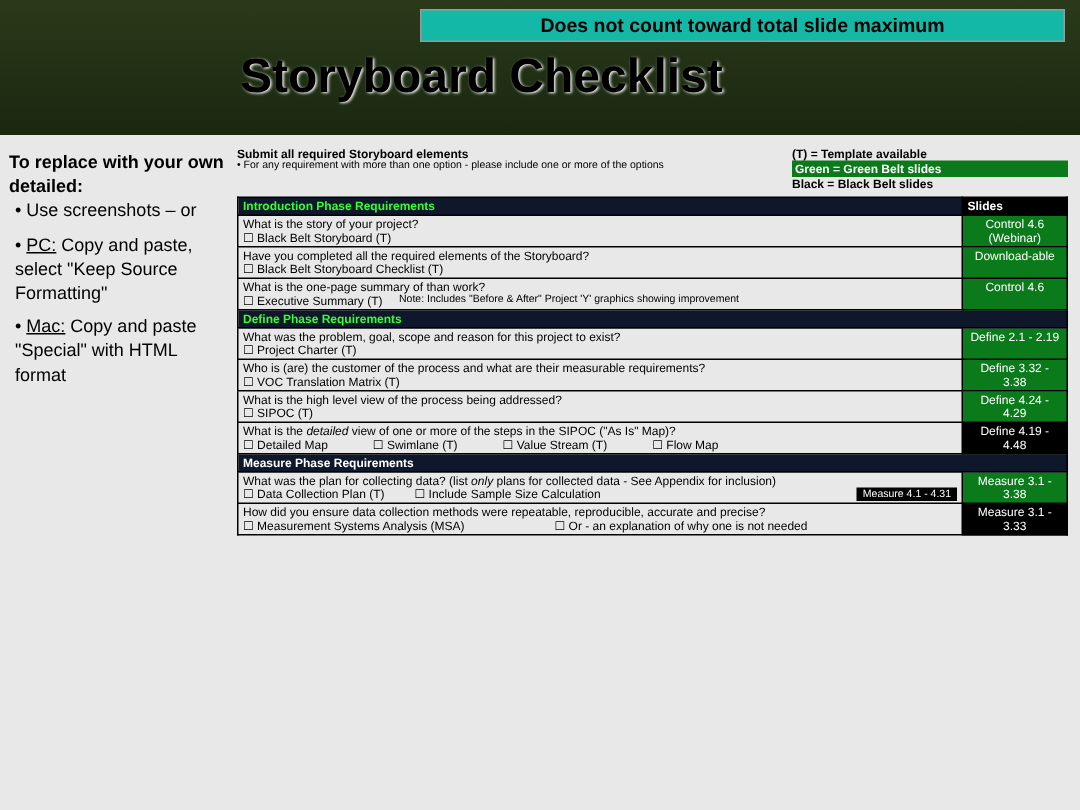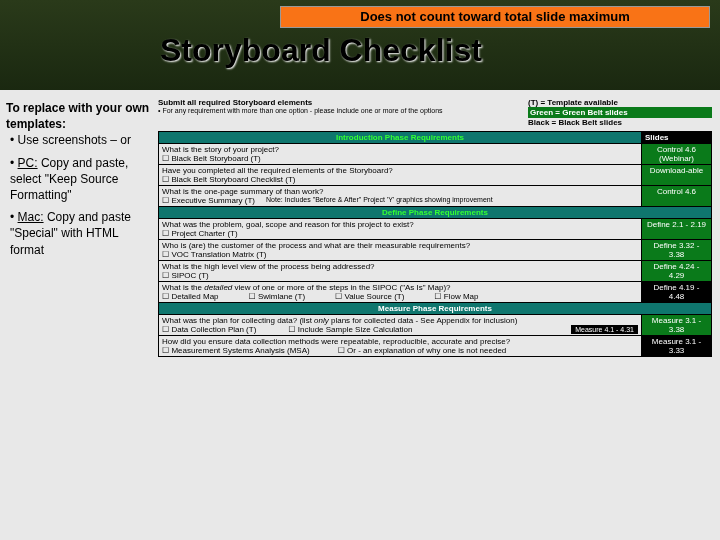--- a/index.html
+++ b/index.html
@@ -1,50 +1,50 @@
 <!DOCTYPE html>
 <html><head>
 <meta charset="utf-8">
 <style>
   * { box-sizing: border-box; margin: 0; padding: 0; }
   body { width: 720px; height: 540px; font-family: Arial, sans-serif; background: #e8e8e8; overflow: hidden; position: relative; }
   .bg-strip { position: absolute; top: 0; left: 0; width: 720px; height: 90px; background: linear-gradient(#2a3a1a, #1a2810); }
-  .banner-box { position: absolute; top: 6px; left: 280px; width: 430px; height: 22px; background: #f97316; border: 1px solid #999; font-size: 13px; font-weight: bold; text-align: center; line-height: 20px; }
+  .banner-box { position: absolute; top: 6px; left: 280px; width: 430px; height: 22px; background: #14b8a6; border: 1px solid #999; font-size: 13px; font-weight: bold; text-align: center; line-height: 20px; }
   .title { position: absolute; top: 32px; left: 160px; font-size: 32px; font-weight: bold; color: #000; text-shadow: 1px 1px 2px #fff; }
   .sidebar { position: absolute; top: 100px; left: 6px; width: 144px; font-size: 12px; color: #000; line-height: 1.35; }
   .sidebar .h { font-weight: bold; }
   .sidebar ul { list-style: none; padding-left: 4px; }
   .sidebar li { margin-bottom: 6px; }
   .sidebar .u { text-decoration: underline; }
   .content { position: absolute; top: 98px; left: 158px; width: 554px; font-size: 8px; color: #000; }
   .top-notes { display: flex; }
   .top-left { width: 370px; }
   .top-right { width: 184px; }
   .legend-g { background: #0a7a1a; color: #fff; padding: 1px 2px; font-weight: bold; }
   .tbl { width: 100%; border-collapse: collapse; margin-top: 4px; }
   .tbl td { border: 1px solid #000; padding: 1px 3px; vertical-align: top; font-size: 8px; }
-  .phase { background: #0f766e; color: #0f0; font-weight: bold; text-align: center; font-size: 9px; }
+  .phase { background: #0f172a; color: #0f0; font-weight: bold; text-align: left; font-size: 9px; }
   .phase-green { color: #3f3; }
   .phase-white { color: #fff; }
   .slides-h { background: #000; color: #fff; font-weight: bold; }
   .slides-g { background: #0a7a1a; color: #fff; text-align: center; font-size: 7px; }
   .slides-k { background: #000; color: #fff; text-align: center; font-size: 7px; }
   .sub { font-size: 7px; }
   .cb::before { content: "☐ "; }
   .i { font-style: italic; }
 </style>
 </head>
 <body>
 
 <div class="bg-strip"></div>
 <div class="banner-box">Does not count toward total slide maximum</div>
 <div class="title">Storyboard Checklist</div>
 
 <div class="sidebar">
-  <div class="h">To replace with your own templates:</div>
+  <div class="h">To replace with your own detailed:</div>
   <ul>
     <li>• <span>Use screenshots – or</span></li>
     <li>• <span class="u">PC:</span><span> Copy and paste, select "Keep Source Formatting"</span></li>
     <li>• <span class="u">Mac:</span><span> Copy and paste "Special" with HTML format</span></li>
   </ul>
 </div>
 
 <div class="content">
   <div class="top-notes">
     <div class="top-left">
@@ -112,45 +112,45 @@
             <div class="cb">SIPOC (T)</div>
           </td>
           <td class="slides-g">Define 4.24 - 4.29</td>
         </tr>
     <tr>
           <td>
             <div><span>What is the </span><span class="i">detailed</span><span> view of one or more of the steps in the SIPOC ("As Is" Map)?</span></div>
             <div style="display:flex;gap:30px">
               <span class="cb">Detailed Map</span>
               <span class="cb">Swimlane (T)</span>
-              <span class="cb">Value Source (T)</span>
+              <span class="cb">Value Stream (T)</span>
               <span class="cb">Flow Map</span>
             </div>
           </td>
           <td class="slides-k">Define 4.19 - 4.48</td>
         </tr>
 
     <tr>
           <td class="phase phase-white" colspan="2">Measure Phase Requirements</td>
         </tr>
     <tr>
           <td>
             <div><span>What was the plan for collecting data? (list </span><span class="i">only</span><span> plans for collected data - See Appendix for inclusion)</span></div>
-            <div style="display:flex;gap:32px;align-items:flex-end">
+            <div style="display:flex;gap:20px;align-items:flex-end">
               <span class="cb">Data Collection Plan (T)</span>
               <span class="cb">Include Sample Size Calculation</span>
               <span style="margin-left:auto;background:#000;color:#fff;padding:1px 4px;font-size:7px">Measure 4.1 - 4.31</span>
             </div>
           </td>
           <td class="slides-g">Measure 3.1 - 3.38</td>
         </tr>
     <tr>
           <td>
             <div>How did you ensure data collection methods were repeatable, reproducible, accurate and precise?</div>
-            <div style="display:flex;gap:28px">
+            <div style="display:flex;gap:60px">
               <span class="cb">Measurement Systems Analysis (MSA)</span>
               <span class="cb">Or - an explanation of why one is not needed</span>
             </div>
           </td>
           <td class="slides-k">Measure 3.1 - 3.33</td>
         </tr>
   </tbody>
     </table>
 </div>
 

